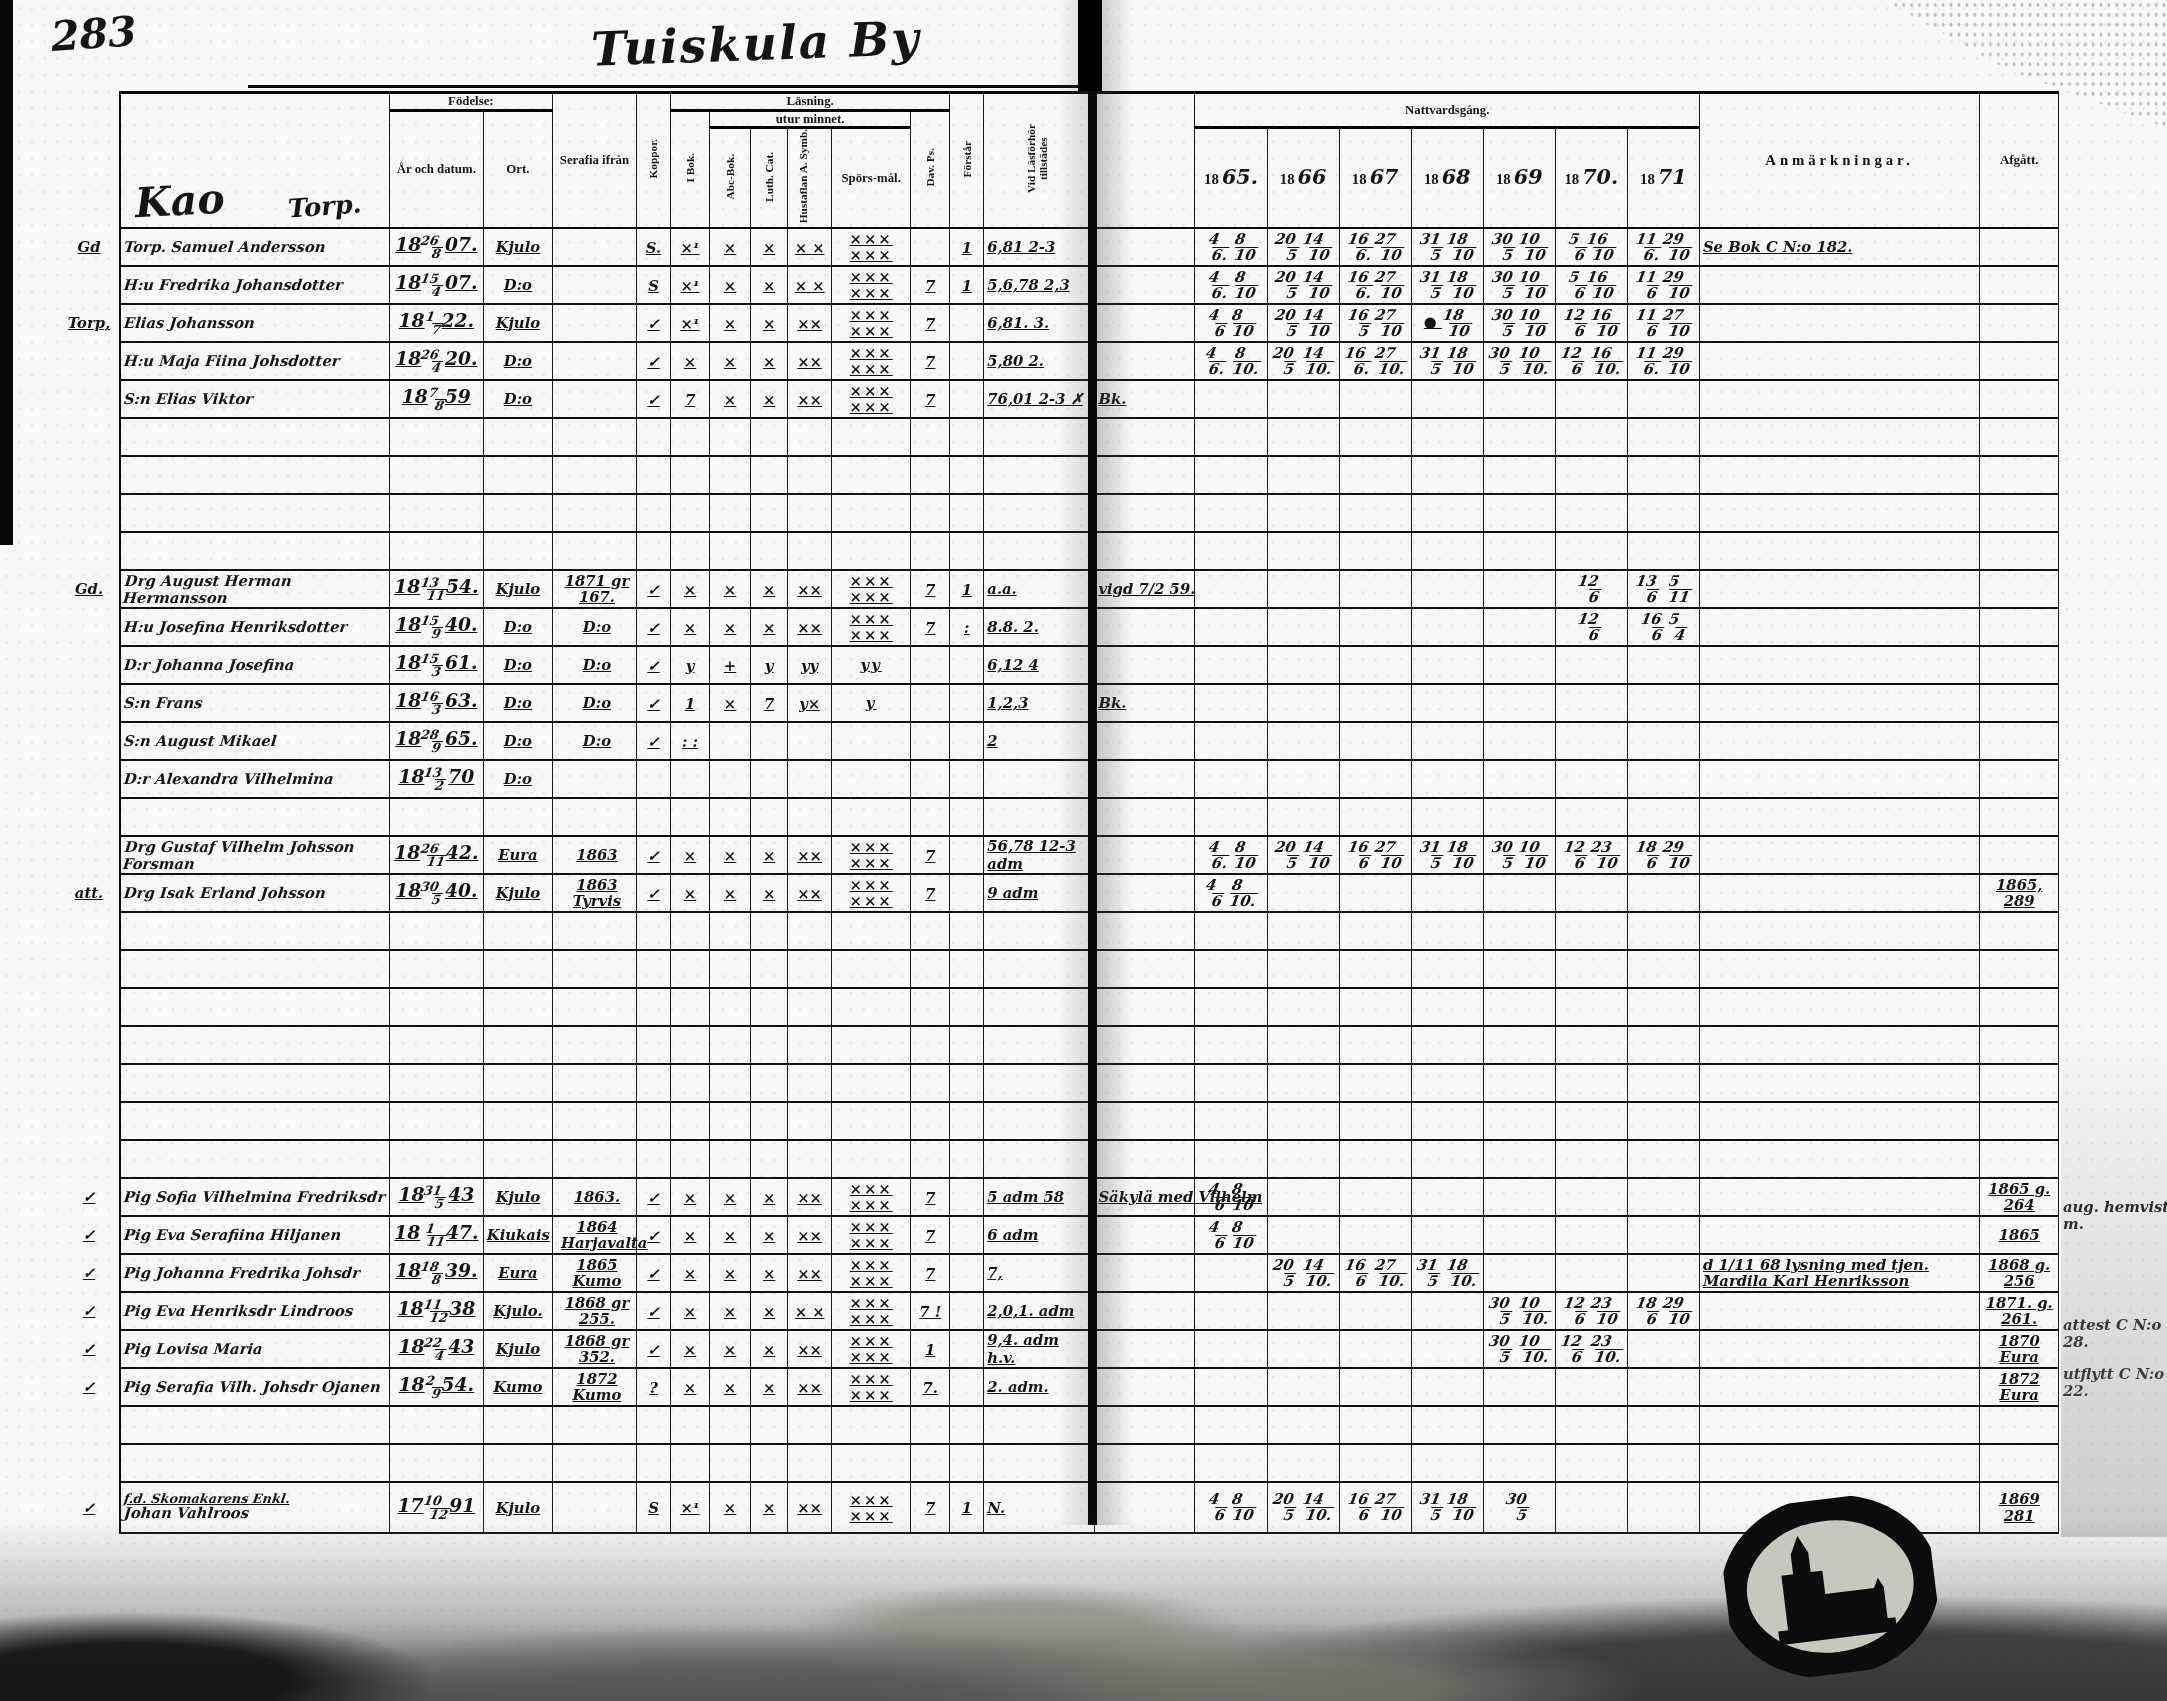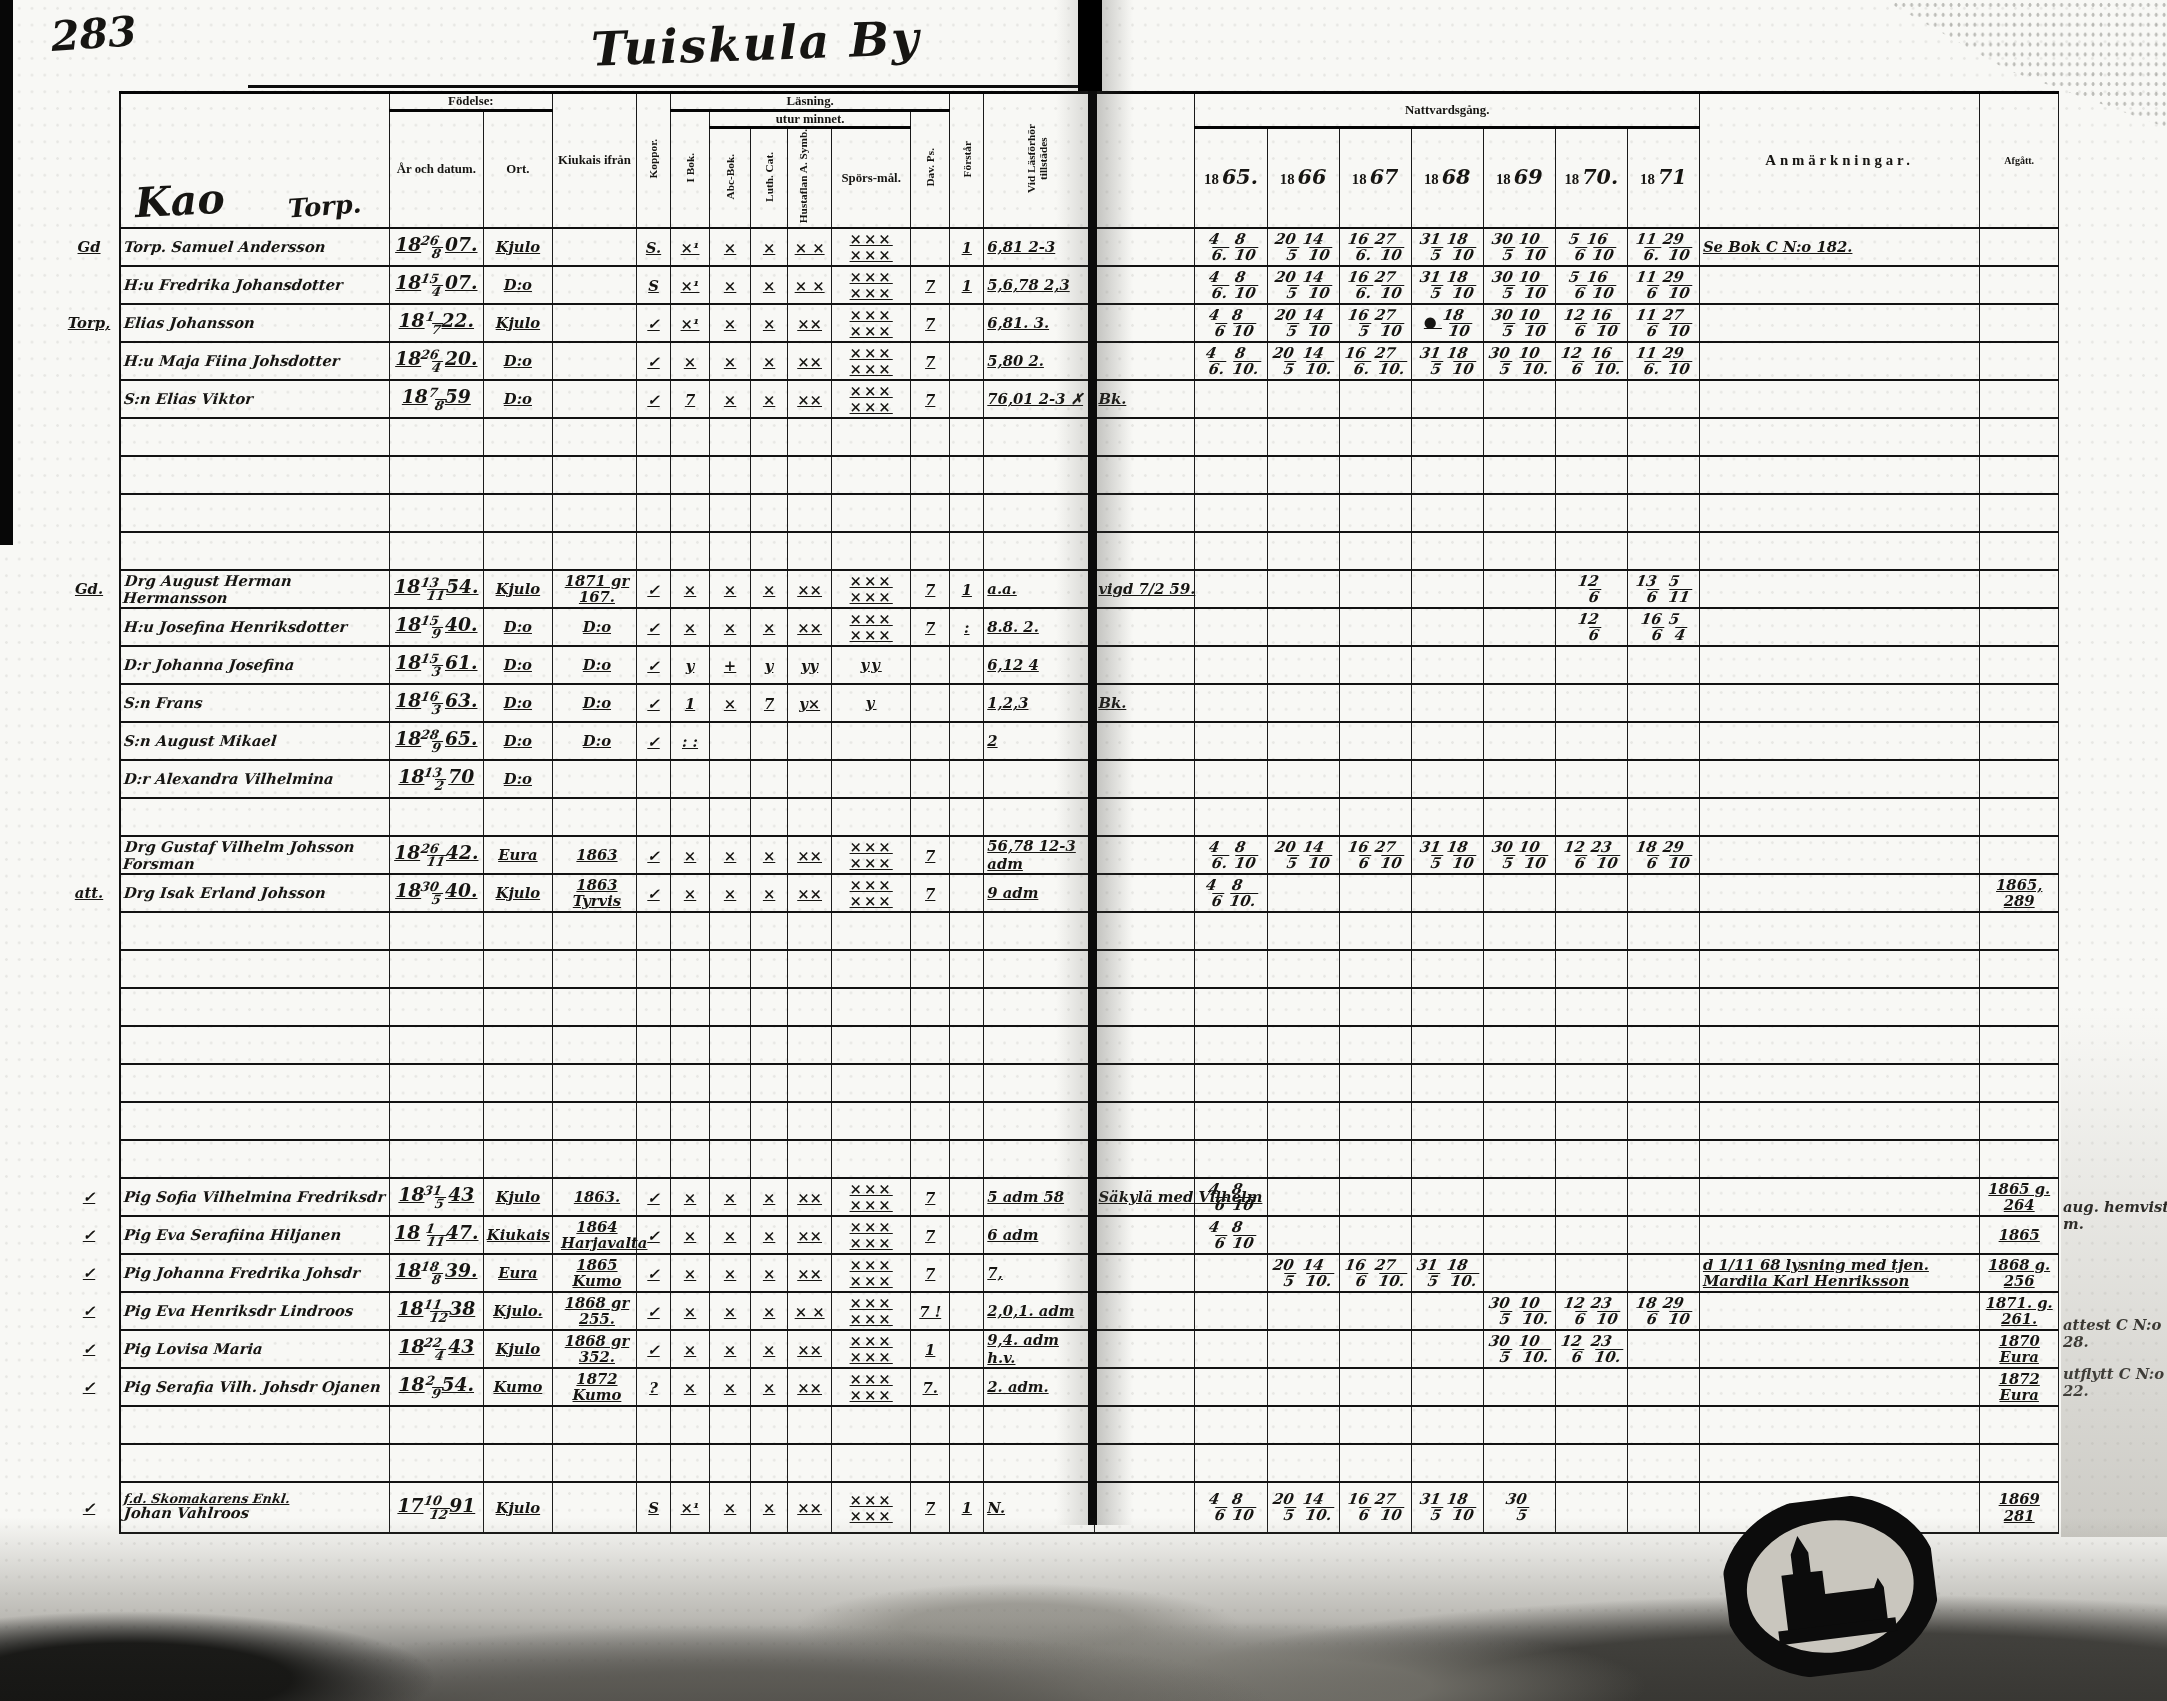--- a/index.html
+++ b/index.html
@@ -121,29 +121,29 @@
         <col style="width:108px">
     </colgroup>
     <thead>
       <tr>
         <td class="noline" rowspan="3"></td>
         <th rowspan="3" class="vhead farm-cell">
           <span class="farm-name hw">Kao</span>
           <span class="farm-suffix hw">Torp.</span>
         </th>
         <th colspan="2">Födelse:</th>
-        <th rowspan="3">Kiukais ifrån</th>
+        <th rowspan="3">Serafia ifrån</th>
         <th rowspan="3"><span class="rot">Koppor.</span></th>
         <th colspan="6">Läsning.</th>
         <th rowspan="3"><span class="rot">Förstår</span></th>
         <th rowspan="3"><span class="rot" style="max-height:102px;width:29.6px">Vid Läsförhör tillstädes</span></th>
         <th rowspan="3"></th>
         <th colspan="7" rowspan="2">Nattvardsgång.</th>
         <th rowspan="3" style="font-size:14.8px;letter-spacing:3.9px">Anmärkningar.</th>
-        <th rowspan="3" style="font-size:10px">Afgått.</th>
+        <th rowspan="3" style="font-size:13px">Afgått.</th>
         <td class="noline2" rowspan="3"></td>
       </tr>
       <tr>
         <th rowspan="2">År och datum.</th>
         <th rowspan="2">Ort.</th>
         <th rowspan="2"><span class="rot">I Bok.</span></th>
         <th colspan="4">utur minnet.</th>
         <th rowspan="2"><span class="rot">Dav. Ps.</span></th>
       </tr>
       <tr>

